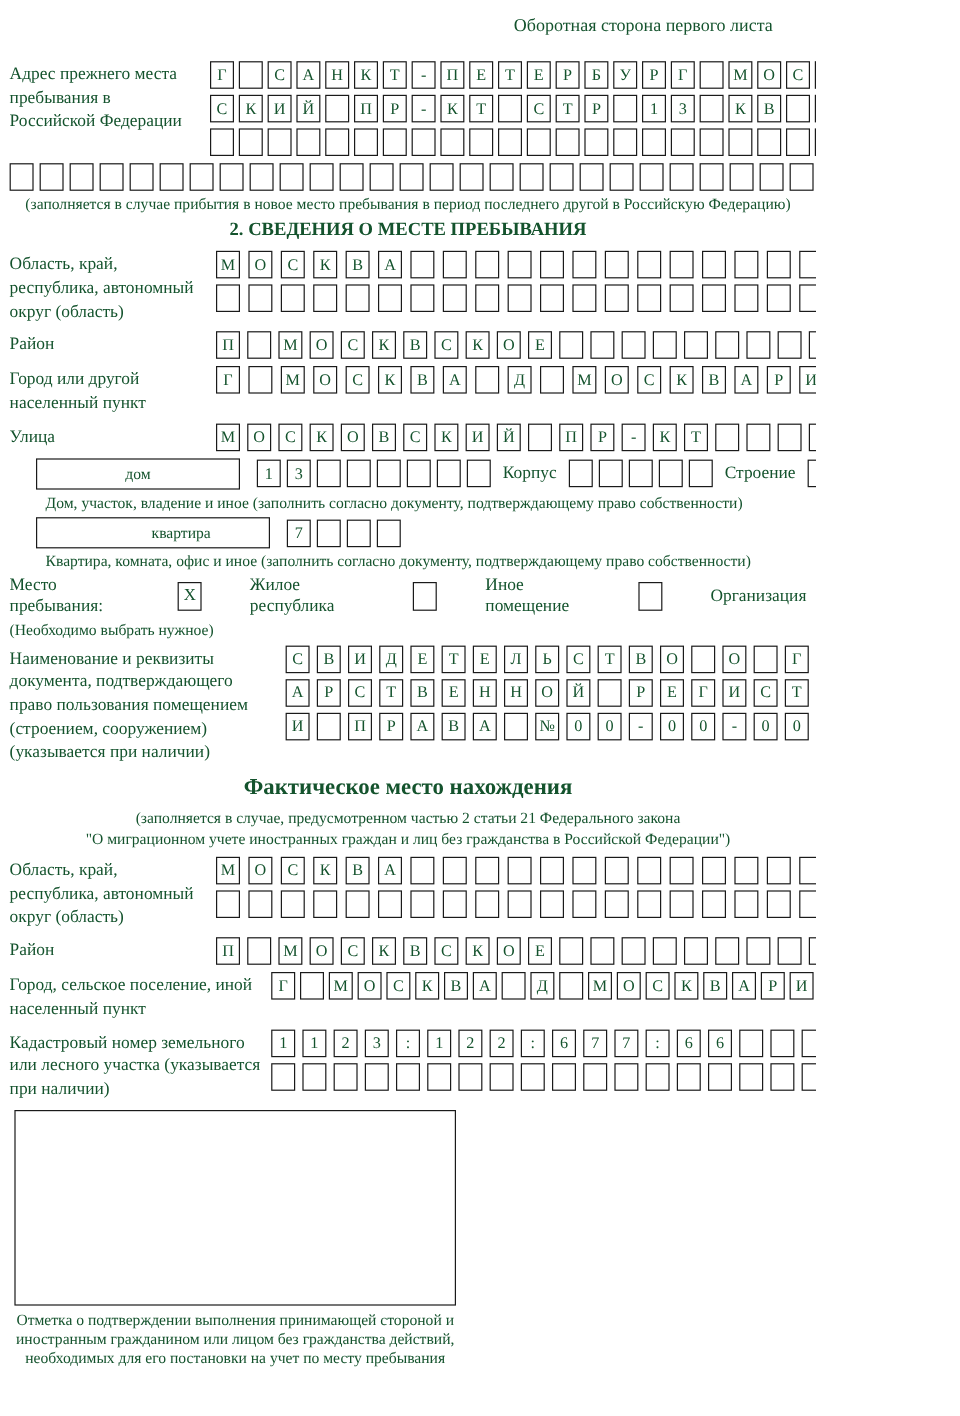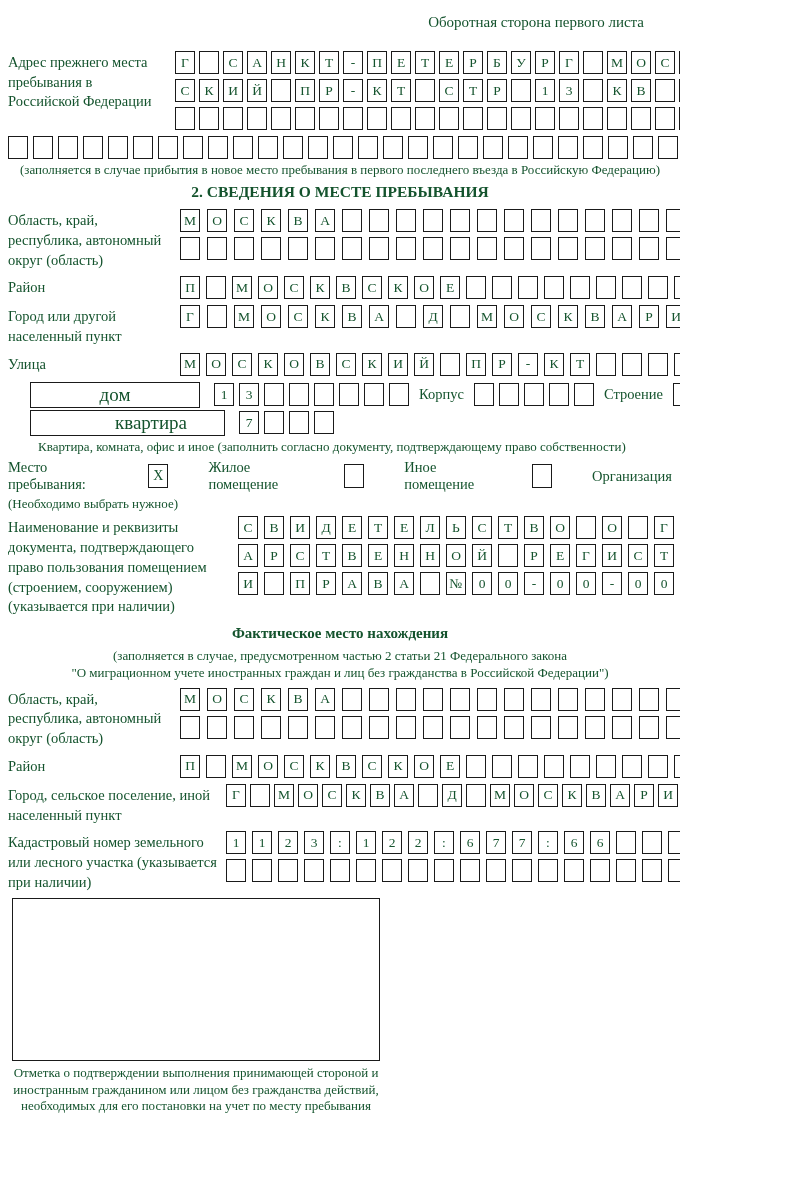--- a/index.html
+++ b/index.html
@@ -18,24 +18,24 @@
   .g4{gap:4px;} .g5{gap:5px;} .g6{gap:6px;} .g7{gap:7px;}
   .cell {
     width:20px; height:23px; border:1.5px solid #1a1a1a; flex-shrink:0;
     display:flex; align-items:center; justify-content:center; font-size:13.5px;
   }
   .fullrow { margin-top:5px; }
   .note { font-size:13px; line-height:1.25; margin:3px 0 4px; }
   .center { text-align:center; }
   .indent { padding-left:30px; }
   .sec-title { font-weight:bold; text-align:center; font-size:15.5px; margin:5px 0 8px; }
-  .sub-title { font-weight:bold; text-align:center; font-size:15px; margin:8px 0 6px; }
+  .sub-title { font-weight:bold; text-align:center; font-size:19px; margin:8px 0 6px; }
   .hrow { display:flex; align-items:center; margin:2px 0 2px 22px; }
   .widebox { border:1.5px solid #1a1a1a; height:26px; display:flex; align-items:center;
-    justify-content:center; font-size:19px; flex-shrink:0; }
+    justify-content:center; font-size:13px; flex-shrink:0; }
   .wb170{width:170px; margin-right:14px;} .wb195{width:195px; margin-right:14px;padding-left:47px;}
   .inline-lbl { font-size:14.5px; margin:0 10px; }
   .stay { display:flex; align-items:center; font-size:14.5px; margin:4px 0 2px;gap:28px; }
   .chk { width:20px; height:24px; border:1.5px solid #1a1a1a; display:inline-flex;
     align-items:center; justify-content:center; font-size:14px; margin:0 12px; flex-shrink:0; }
   .stay-note { width:660px; }
   .fact-note { text-align:center; font-size:13px; line-height:1.3; margin-bottom:6px; }
   .stamp-area { width:376px; margin-top:6px; }
   .stamp-box { width:368px; height:163px; border:1.6px solid #1a1a1a; margin-left:4px; }
   .stamp-caption { font-size:13px; line-height:1.26; text-align:center; margin-top:4px; }
@@ -154,21 +154,21 @@
       <span class="cell"></span>
       <span class="cell"></span>
       <span class="cell"></span>
       <span class="cell"></span>
       <span class="cell"></span>
       <span class="cell"></span>
       <span class="cell"></span>
       <span class="cell"></span>
       <span class="cell"></span>
     </div>
-  <div class="note center">(заполняется в случае прибытия в новое место пребывания в первого последнего въезда в Российскую Федерацию)</div>
+  <div class="note center">(заполняется в случае прибытия в новое место пребывания в период последнего другой в Российскую Федерацию)</div>
 
   <div class="sec-title">2. СВЕДЕНИЯ О МЕСТЕ ПРЕБЫВАНИЯ</div>
 
   <div class="field">
     <div class="lbl w172">Область, край, республика, автономный округ (область)</div>
     <div class="rows">
       <div class="cells g7">
           <span class="cell">М</span>
           <span class="cell">О</span>
           <span class="cell">С</span>
@@ -321,36 +321,37 @@
         <span class="cell"></span>
       </div>
     <span class="inline-lbl">Строение</span>
     <div class="cells g5">
         <span class="cell">1</span>
         <span class="cell"></span>
         <span class="cell"></span>
         <span class="cell"></span>
       </div>
   </div>
+  <div class="note indent">Дом, участок, владение и иное (заполнить согласно документу, подтверждающему право собственности)</div>
 
   <div class="hrow">
     <div class="widebox wb195">квартира</div>
     <div class="cells g5">
         <span class="cell">7</span>
         <span class="cell"></span>
         <span class="cell"></span>
         <span class="cell"></span>
       </div>
   </div>
   <div class="note indent">Квартира, комната, офис и иное (заполнить согласно документу, подтверждающему право собственности)</div>
 
   <div class="stay">
     <span>Место пребывания:</span>
     <span class="chk">X</span>
-    <span>Жилое помещение</span>
+    <span>Жилое республика</span>
     <span class="chk"></span>
     <span>Иное помещение</span>
     <span class="chk"></span>
     <span>Организация</span>
   </div>
   <div class="note stay-note">(Необходимо выбрать нужное)</div>
 
   <div class="field">
     <div class="lbl w230">Наименование и реквизиты документа, подтверждающего право пользования помещением (строением, сооружением) (указывается при наличии)</div>
     <div class="rows">

